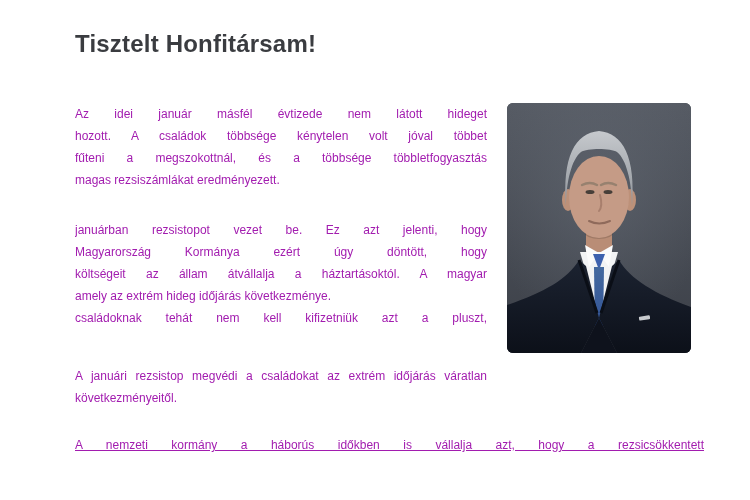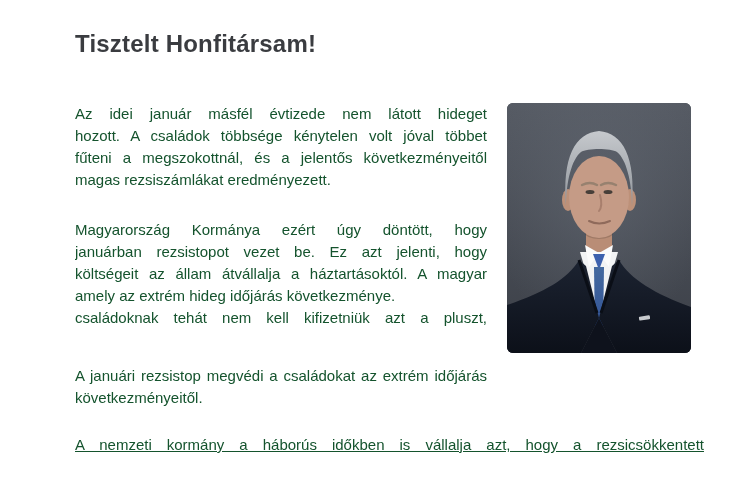--- a/index.html
+++ b/index.html
@@ -21,22 +21,22 @@
     float:right;
     width:184px; height:250px;
     margin:0 14px 30px 20px;
     border-radius:6px;
     overflow:hidden;
     background:#464b53;
   }
   .photo-wrap svg { display:block; }
   .para {
     margin:0 1px 28px 0;
-    color:#14532d;
-    font-size:15px;
+    color:#a21caf;
+    font-size:12px;
   }
   .para.p2 { margin-bottom:36px; }
   .para.p3 { margin-bottom:25px; }
   .para.p4 { margin-bottom:0;text-decoration:underline; }
   .ln {
     height:22px; line-height:22px;
     overflow:hidden;
     text-align:justify;
     text-align-last:justify;
   }
@@ -108,27 +108,27 @@
       <ellipse cx="83" cy="89" rx="4.5" ry="2.1" fill="#473f39"></ellipse>
       <ellipse cx="101" cy="89" rx="4.5" ry="2.1" fill="#473f39"></ellipse>
       <path d="M93,92 Q96,103 92,108" stroke="#a87f6d" stroke-width="2" fill="none" stroke-linecap="round"></path>
       <path d="M82,118 Q92,123 103,118" stroke="#8f6a5b" stroke-width="2" fill="none" stroke-linecap="round"></path>
     </svg>
   </div>
 
   <div class="para p1">
     <div class="ln">Az idei január másfél évtizede nem látott hideget</div>
     <div class="ln">hozott. A családok többsége kénytelen volt jóval többet</div>
-    <div class="ln">fűteni a megszokottnál, és a jelentős következményeitől</div>
+    <div class="ln">fűteni a megszokottnál, és a többsége többletfogyasztás</div>
     <div class="ln last">magas rezsiszámlákat eredményezett.</div>
   </div>
 
   <div class="para p2">
+    <div class="ln">januárban rezsistopot vezet be. Ez azt jelenti, hogy</div>
     <div class="ln">Magyarország Kormánya ezért úgy döntött, hogy</div>
-    <div class="ln">januárban rezsistopot vezet be. Ez azt jelenti, hogy</div>
     <div class="ln">költségeit az állam átvállalja a háztartásoktól. A magyar</div>
     <div class="ln last">amely az extrém hideg időjárás következménye.</div>
     <div class="ln">családoknak tehát nem kell kifizetniük azt a pluszt,</div>
   </div>
 
   <div class="para p3">
     <div class="ln">A januári rezsistop megvédi a családokat az extrém időjárás váratlan</div>
     <div class="ln last">következményeitől.</div>
   </div>
 

